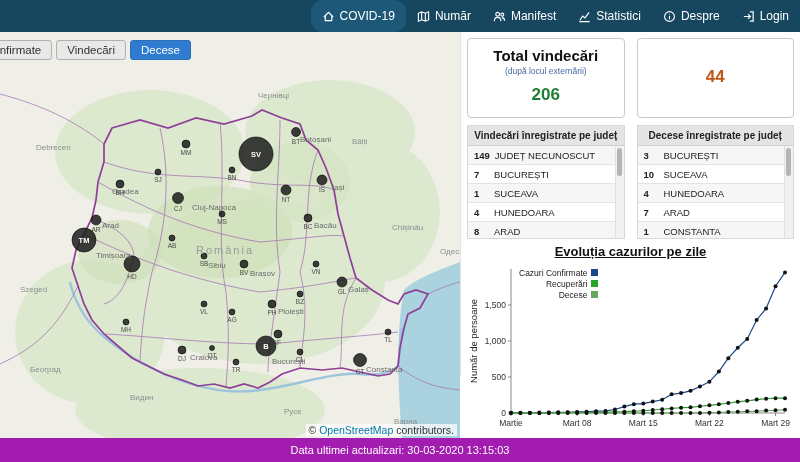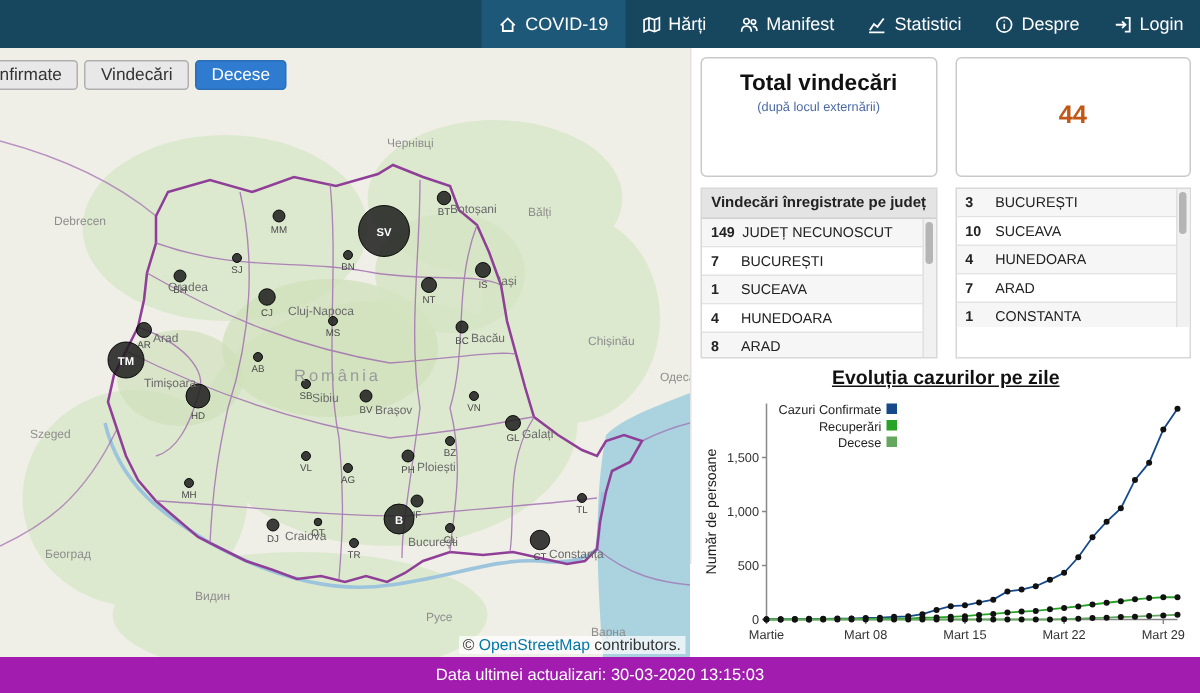--- a/index.html
+++ b/index.html
@@ -4,21 +4,21 @@
 <style>
   html,body{margin:0;padding:0;}
   body{width:800px;height:462px;position:relative;overflow:hidden;background:#fff;
        font-family:"Liberation Sans",sans-serif;-webkit-font-smoothing:antialiased;}
 
   
   .topnav{position:absolute;top:0;left:0;right:0;height:32px;background:#17465f;
           display:flex;justify-content:flex-end;align-items:stretch;z-index:20;}
   .nav-item{display:flex;align-items:center;gap:5px;padding:0 11px;color:#fff;
             font-size:12px;text-decoration:none;cursor:pointer;white-space:nowrap;}
-  .nav-item.active{background:#1e5878;}
+  .nav-item.active{background:#1e5878;border-radius:12px;}
   .nav-item svg{display:block;}
 
   
   .map-area{position:absolute;top:32px;left:0;width:460px;height:406px;
             background:#eef0e6;overflow:hidden;}
   .map-tabs{position:absolute;top:8px;left:-26px;z-index:6;display:flex;gap:4px;}
   .map-tab{background:#e8e8e8;border:1px solid #b0b0b0;border-radius:3px;
            padding:3px 10px;font-size:11.5px;color:#333;cursor:pointer;}
   .map-tab.active{background:#2e7bcf;border-color:#2a6fb8;color:#fff;}
   .attribution{position:absolute;bottom:2px;right:3px;font-size:10.5px;
@@ -78,21 +78,21 @@
   <a class="nav-item active">
     <svg width="13" height="13" viewBox="0 0 14 14" fill="none" stroke="#fff" stroke-width="1.3">
         <path d="M2 7.5 L7 2.5 L12 7.5 M3.5 6.8 V11.5 H10.5 V6.8"></path>
       </svg>
     <span>COVID-19</span>
   </a>
   <a class="nav-item">
     <svg width="13" height="13" viewBox="0 0 14 14" fill="none" stroke="#fff" stroke-width="1.2">
         <path d="M1.5 3.5 L5 2 L9 3.5 L12.5 2 V10.5 L9 12 L5 10.5 L1.5 12 Z M5 2 V10.5 M9 3.5 V12"></path>
       </svg>
-    <span>Hărți</span>
+    <span>Număr</span>
   </a>
   <a class="nav-item">
     <svg width="13" height="13" viewBox="0 0 14 14" fill="none" stroke="#fff" stroke-width="1.2">
         <circle cx="5" cy="4.5" r="2"></circle>
         <path d="M1.5 12 C1.5 9 3 8 5 8 C7 8 8.5 9 8.5 12"></path>
         <circle cx="10" cy="5" r="1.6"></circle>
         <path d="M9.5 8.2 C11.5 8.2 12.5 9.5 12.5 11.5"></path>
       </svg>
     <span>Manifest</span>
   </a>
@@ -266,20 +266,21 @@
     <span>© </span><a>OpenStreetMap</a><span> contributors.</span>
   </div>
 </div>
 
 <div class="right-col">
 
   <div class="cards-row">
     <div class="card">
       <div class="card-title">Total vindecări</div>
       <div class="card-sub">(după locul externării)</div>
+      <div class="card-value value-green">206</div>
     </div>
     <div class="card">
       <div class="card-value value-orange no-sub">44</div>
     </div>
   </div>
 
   <div class="lists-row">
     <div class="list">
       <div class="list-header">Vindecări înregistrate pe județ</div>
       <div class="list-body">
@@ -302,20 +303,21 @@
         <div class="list-row">
             <span class="cnt">8</span>
             <span>ARAD</span>
           </div>
         <div class="scrollbar">
             <div class="scroll-thumb"></div>
           </div>
       </div>
     </div>
     <div class="list">
+      <div class="list-header">Decese înregistrate pe județ</div>
       <div class="list-body">
         <div class="list-row">
             <span class="cnt">3</span>
             <span>BUCUREȘTI</span>
           </div>
         <div class="list-row">
             <span class="cnt">10</span>
             <span>SUCEAVA</span>
           </div>
         <div class="list-row">

